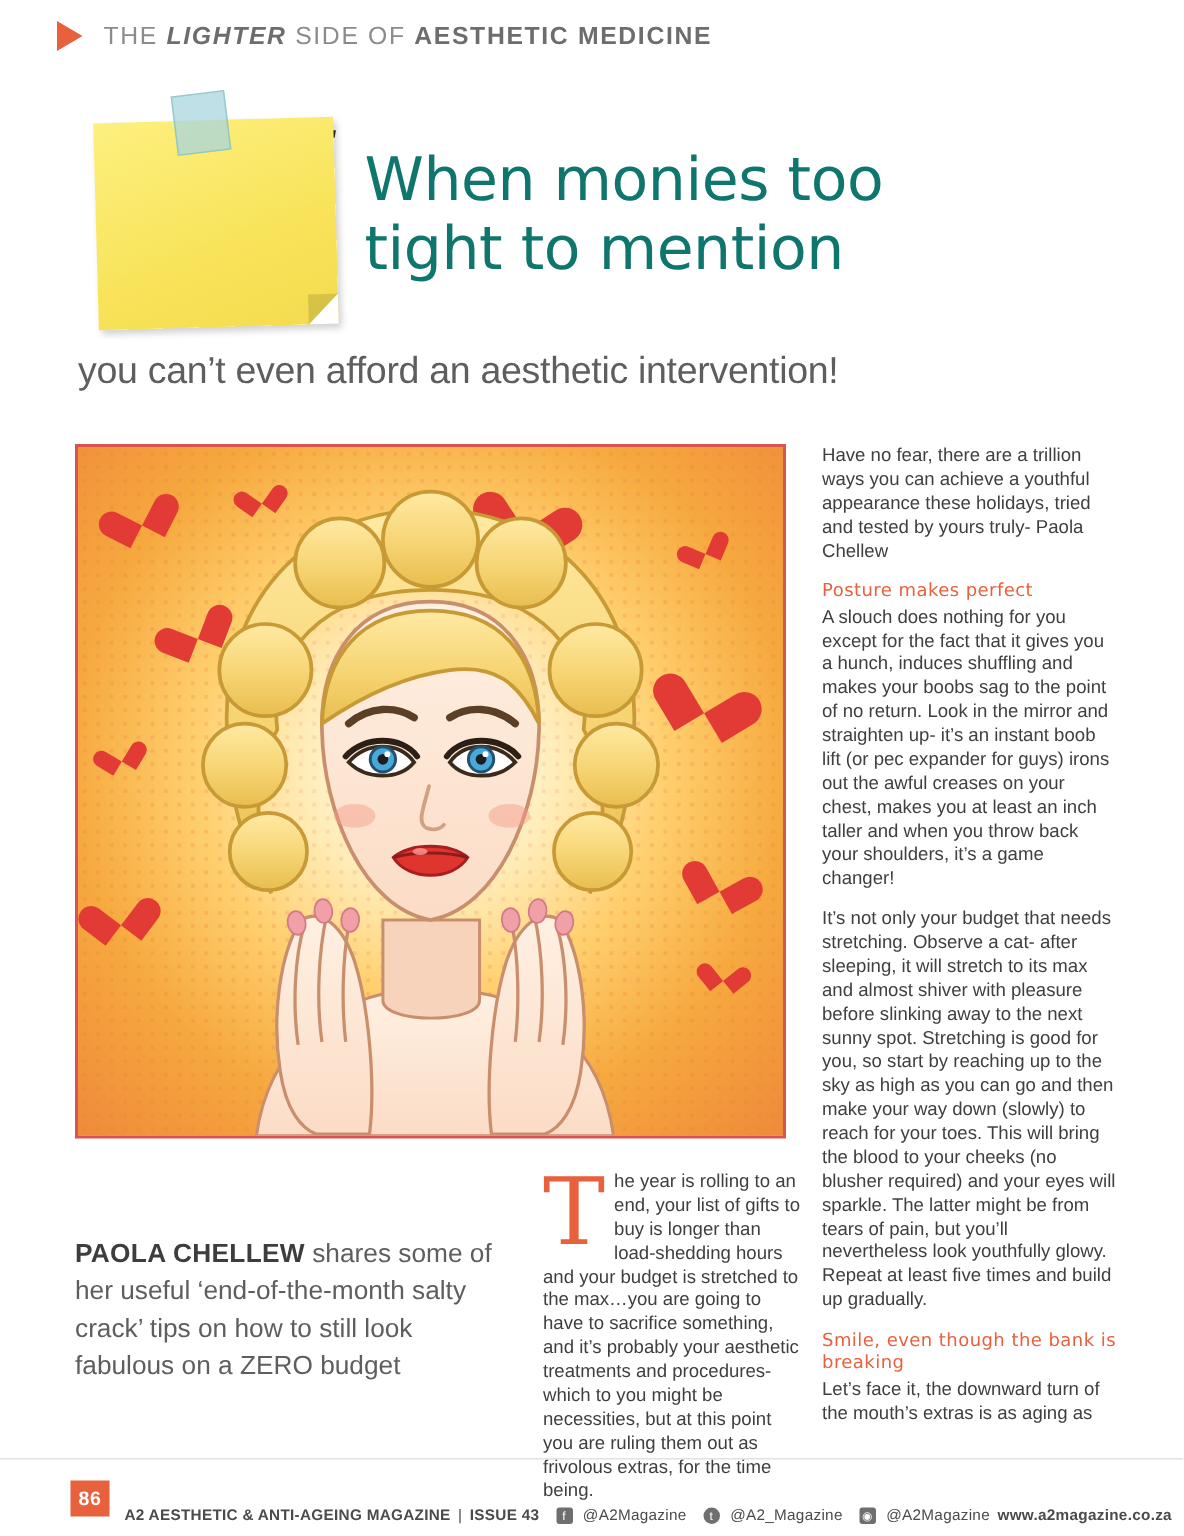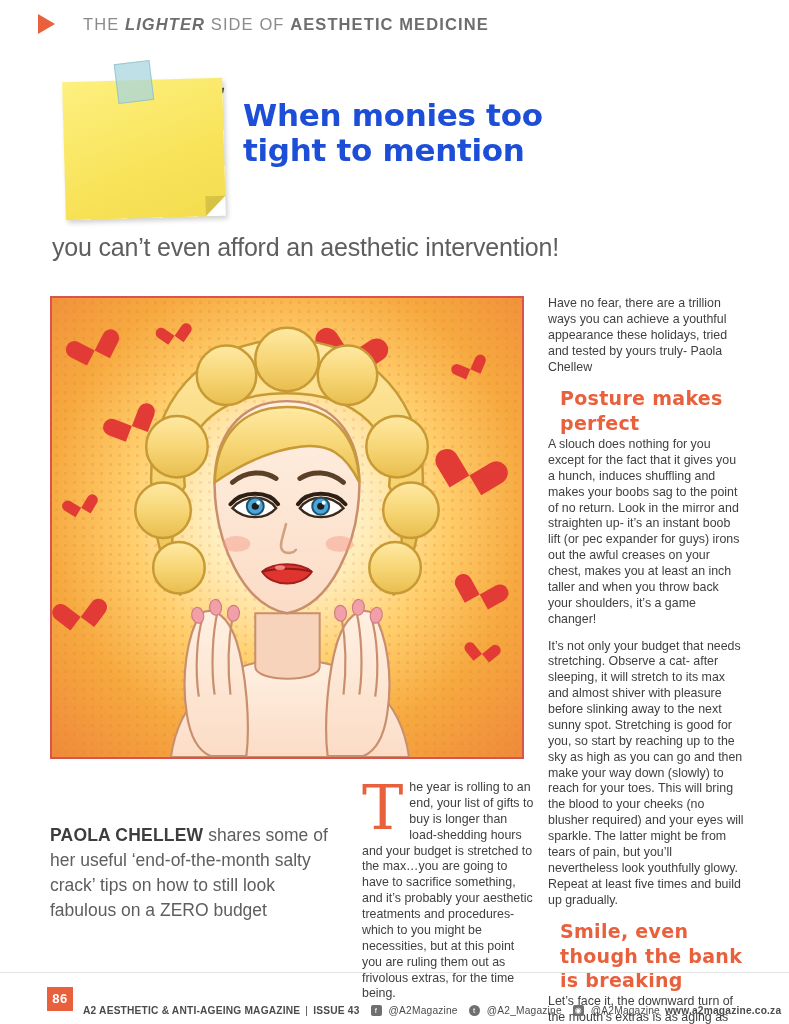--- a/index.html
+++ b/index.html
@@ -19,21 +19,21 @@
     background: #fff;
   }
 
   
   .kicker {
     position: absolute;
     left: 38px;
     top: 14px;
     display: flex;
     align-items: center;
-    gap: 28px;
+    gap: 14px;
   }
   .kicker-arrow {
     width: 0; height: 0;
     border-left: 17px solid #e8603c;
     border-top: 10px solid transparent;
     border-bottom: 10px solid transparent;
     display: block;
   }
   .kicker-text {
     font-size: 16.5px;
@@ -97,24 +97,24 @@
   }
   .sticky-text .l1 { display:block; font-size: 35px; letter-spacing: .5px; transform: rotate(-2deg);}
   .sticky-text .l2 { display:block; font-size: 31px; letter-spacing: .5px; transform: rotate(-1deg); margin-top: 6px;}
 
   
   .headline {
     position: absolute;
     left: 243px;
     top: 98px;
     width: 520px;
-    color: #1d4ed8;
+    color: #0f766e;
     font-family: "DejaVu Sans", sans-serif;
-    font-weight: 700;
-    font-size: 31px;
+    font-weight: 400;
+    font-size: 40px;
     line-height: 1.14;
     letter-spacing: -0.3px;
   }
   .headline .l2 { display:block; }
 
   .subhead {
     position: absolute;
     left: 52px;
     top: 233px;
     width: 710px;
@@ -178,26 +178,25 @@
     left: 548px;
     top: 296px;
     width: 196px;
     font-size: 12.4px;
     line-height: 1.28;
     color: #3f3f3f;
   }
   .col-right p { margin-bottom: 11px; }
   .sec-head {
     color: #e8603c;
-    font-size: 19px;
-    font-weight: 700;
+    font-size: 12px;
+    font-weight: 400;
     letter-spacing: .3px;
     margin-bottom: 2px;
     font-family: "DejaVu Sans", sans-serif;
-    margin-left: 12px;
   }
 
   
   .blurb {
     position: absolute;
     left: 50px;
     top: 780px;
     width: 290px;
     font-size: 17.5px;
     line-height: 1.42;

